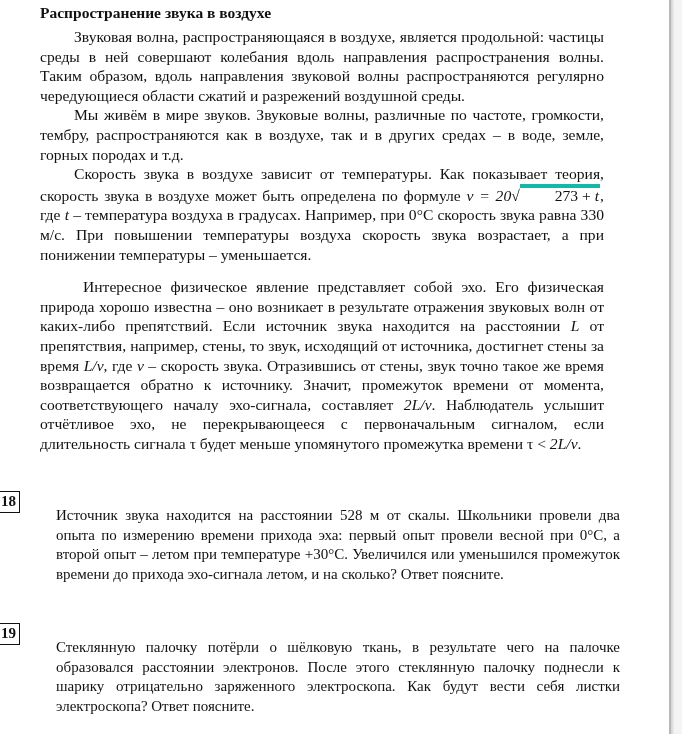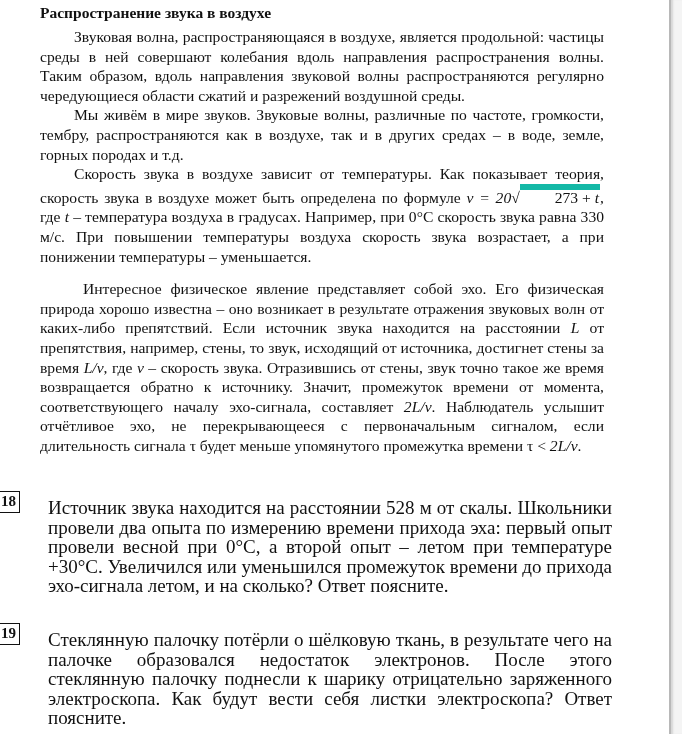--- a/index.html
+++ b/index.html
@@ -27,37 +27,37 @@
   .body-text {
     position: absolute; left: 40px; top: 27px; width: 564px;
     font-size: 15.6px; line-height: 19.6px;
   }
   .body-text p {
     margin: 0; text-align: justify; text-indent: 34px;
   }
   .body-text p.echo { text-indent: 43px; margin-top: 13px; }
   .formula { font-style: italic; white-space: nowrap; }
   .sqrt {
-    display: inline-block; border-top: 6px solid #14b8a6; padding: 0 1px;
+    display: inline-block; border-top: 4px solid #14b8a6; padding: 0 1px;
     line-height: 16px; font-style: normal;
   }
   .sqrt i { font-style: italic; }
   i.var { font-style: italic; }
   .question {
     position: absolute; left: 0; width: 604px;
   }
   .q-num {
     position: absolute; left: -6px; top: 3px; width: 26px; height: 22px;
     border: 1.5px solid #111; box-sizing: border-box;
     font-weight: bold; font-size: 15px; line-height: 19px; text-align: right;
     padding-right: 3px; background: #fff;
   }
   .q-text {
     position: absolute; left: 40px; top: 2px; width: 564px;
-    font-size: 19px; line-height: 19.6px; text-align: justify; margin: 8px;
+    font-size: 15px; line-height: 19.6px; text-align: justify; margin: 16px;
   }
   #q18 { top: 488px; }
   #q19 { top: 620px; }
 </style>
 </head>
 <body>
 
 <div class="page">
   <div class="title">Распространение звука в воздухе</div>
 
@@ -68,17 +68,17 @@
     <p class="echo"><span>Интересное физическое явление представляет собой эхо. Его физическая природа хорошо известна – оно возникает в результате отражения звуковых волн от каких-либо препятствий. Если источник звука находится на расстоянии </span><i class="var">L</i><span> от препятствия, например, стены, то звук, исходящий от источника, достигнет стены за время </span><i class="var">L/v</i><span>, где </span><i class="var">v</i><span> – скорость звука. Отразившись от стены, звук точно такое же время возвращается обратно к источнику. Значит, промежуток времени от момента, соответствующего началу эхо-сигнала, составляет </span><i class="var">2L/v</i><span>. Наблюдатель услышит отчётливое эхо, не перекрывающееся с первоначальным сигналом, если длительность сигнала τ будет меньше упомянутого промежутка времени τ &lt; </span><i class="var">2L/v</i><span>.</span></p>
   </div>
 
   <div class="question" id="q18">
     <div class="q-num">18</div>
     <p class="q-text">Источник звука находится на расстоянии 528 м от скалы. Школьники провели два опыта по измерению времени прихода эха: первый опыт провели весной при 0°С, а второй опыт – летом при температуре +30°С. Увеличился или уменьшился промежуток времени до прихода эхо-сигнала летом, и на сколько? Ответ поясните.</p>
   </div>
 
   <div class="question" id="q19">
     <div class="q-num">19</div>
-    <p class="q-text">Стеклянную палочку потёрли о шёлковую ткань, в результате чего на палочке образовался недостаток электронов. После этого стеклянную палочку поднесли к шарику отрицательно заряженного электроскопа. Как будут вести себя листки электроскопа? Ответ поясните.</p>
+    <p class="q-text">Стеклянную палочку потёрли о шёлковую ткань, в результате чего на палочке образовался расстоянии электронов. После этого стеклянную палочку поднесли к шарику отрицательно заряженного электроскопа. Как будут вести себя листки электроскопа? Ответ поясните.</p>
   </div>
 </div>
 
 <div class="gutter"></div>
 
 </body></html>

